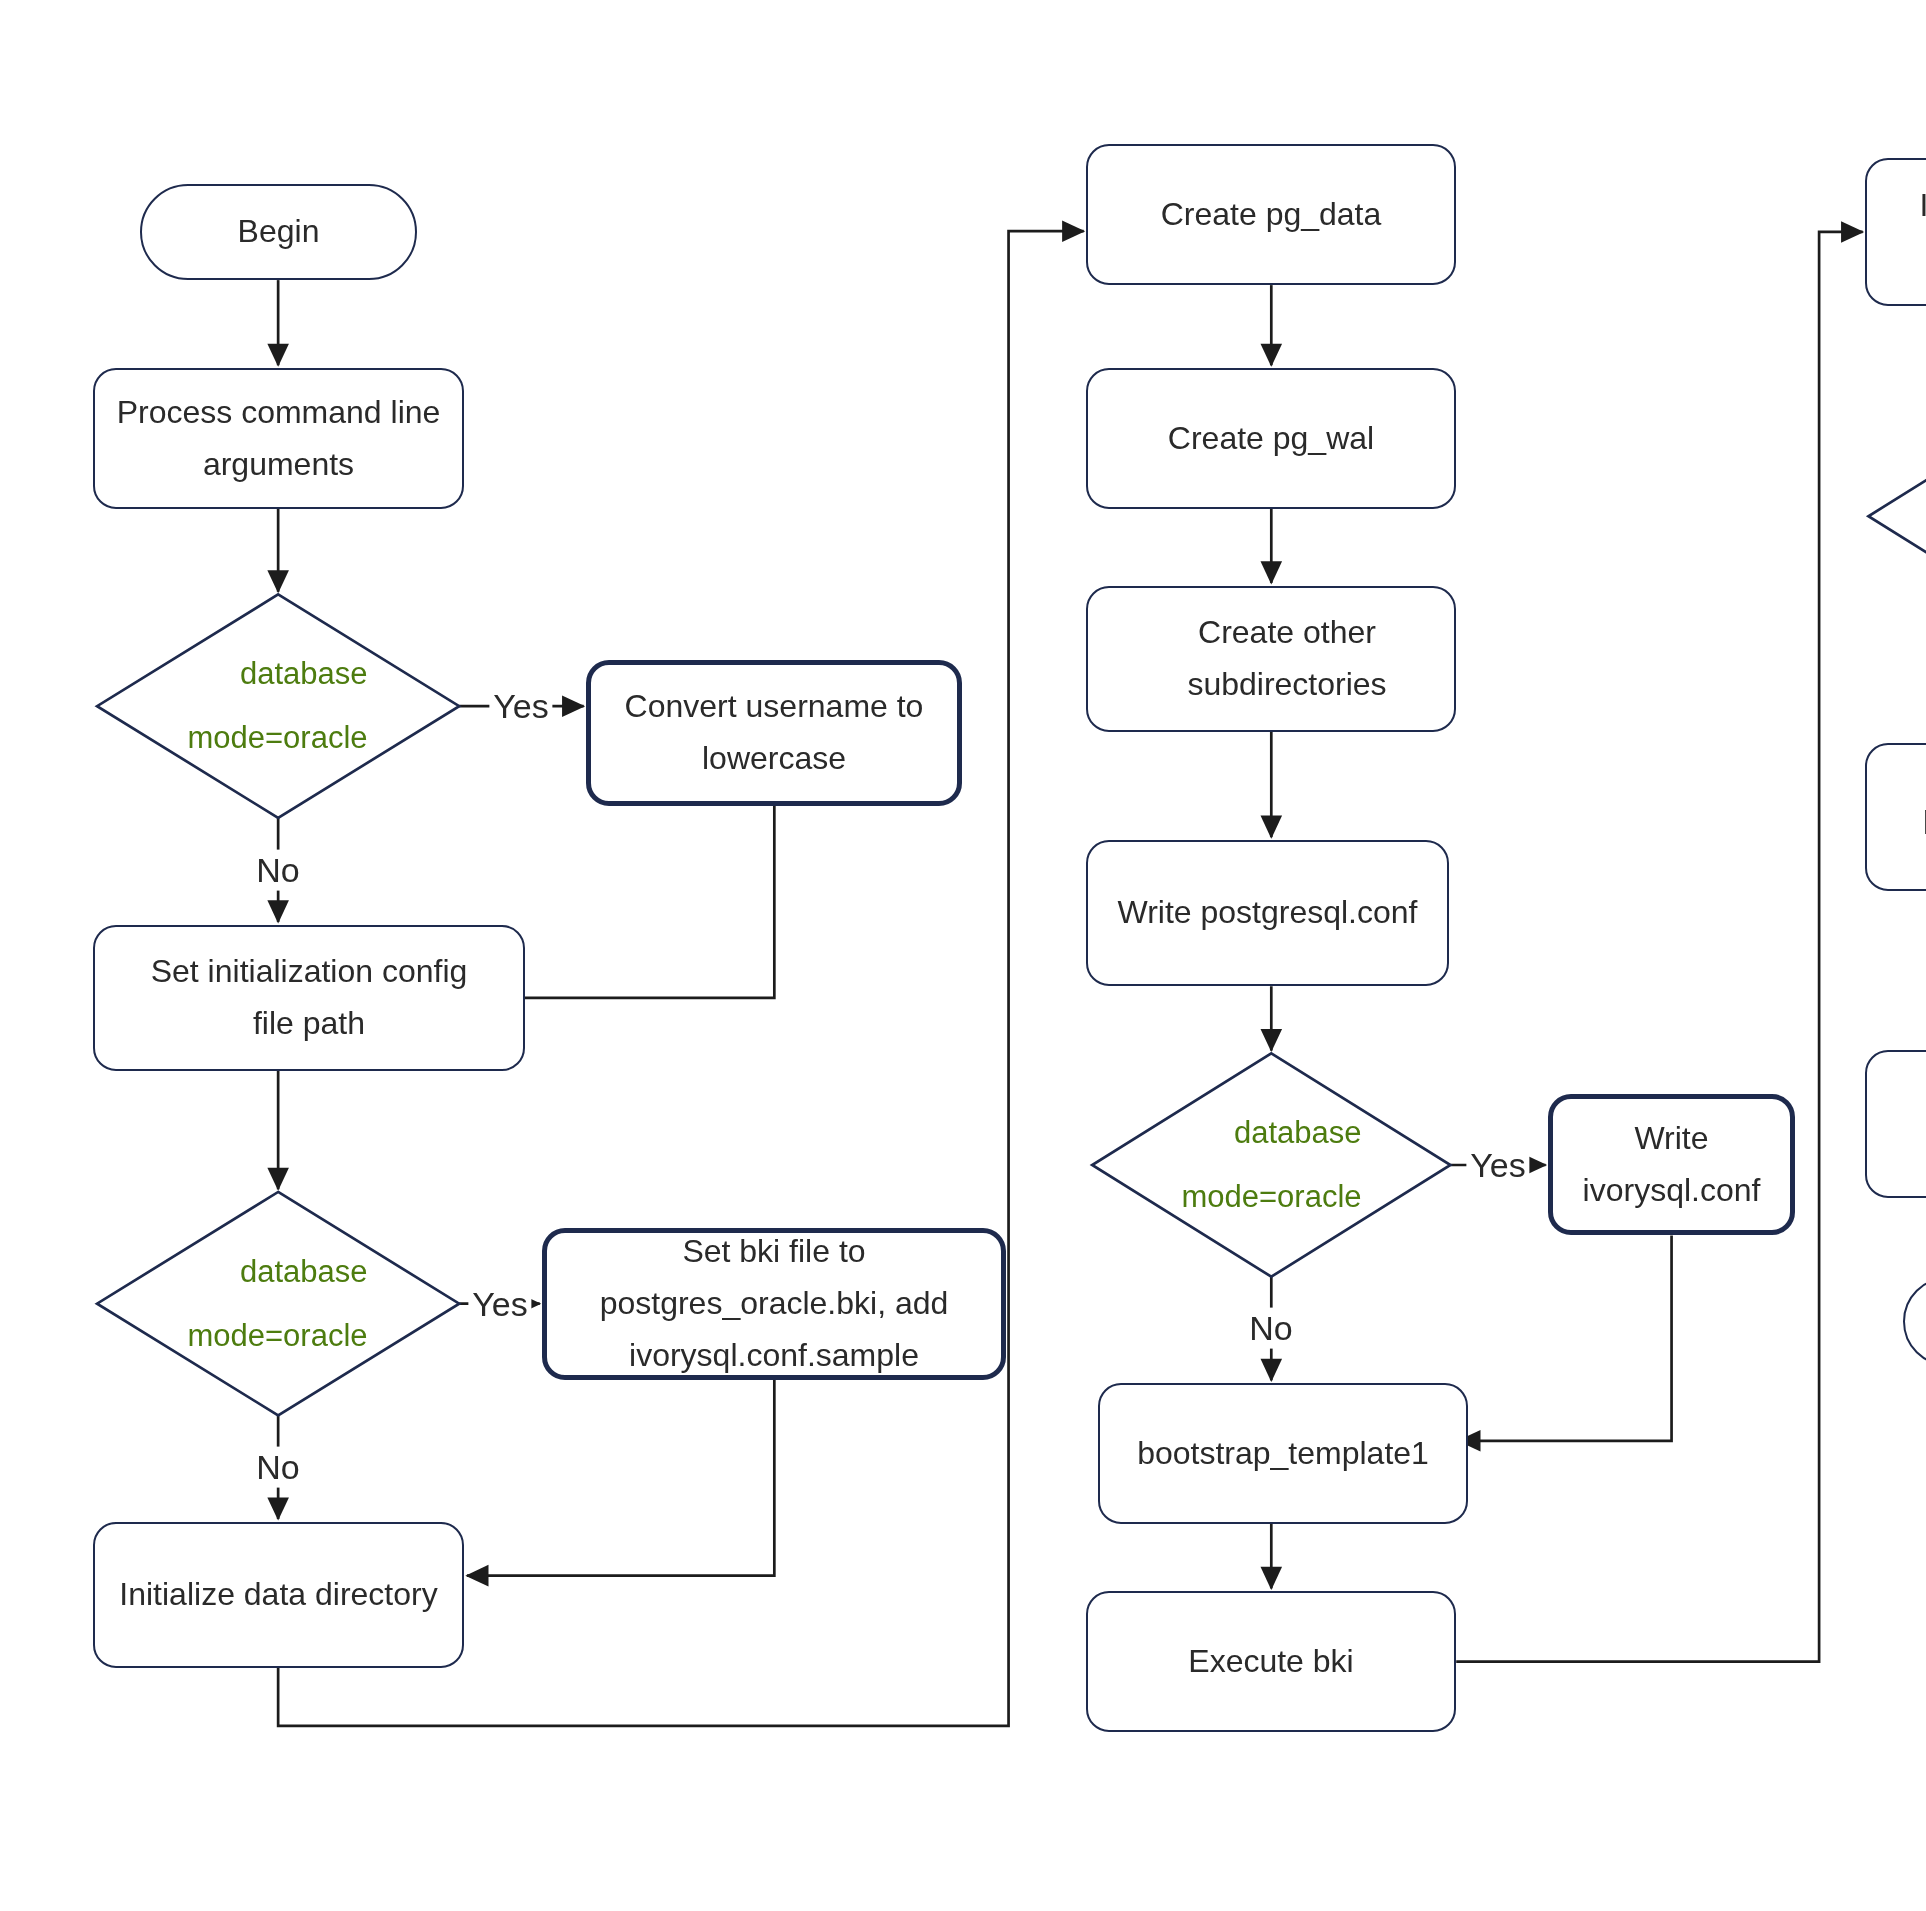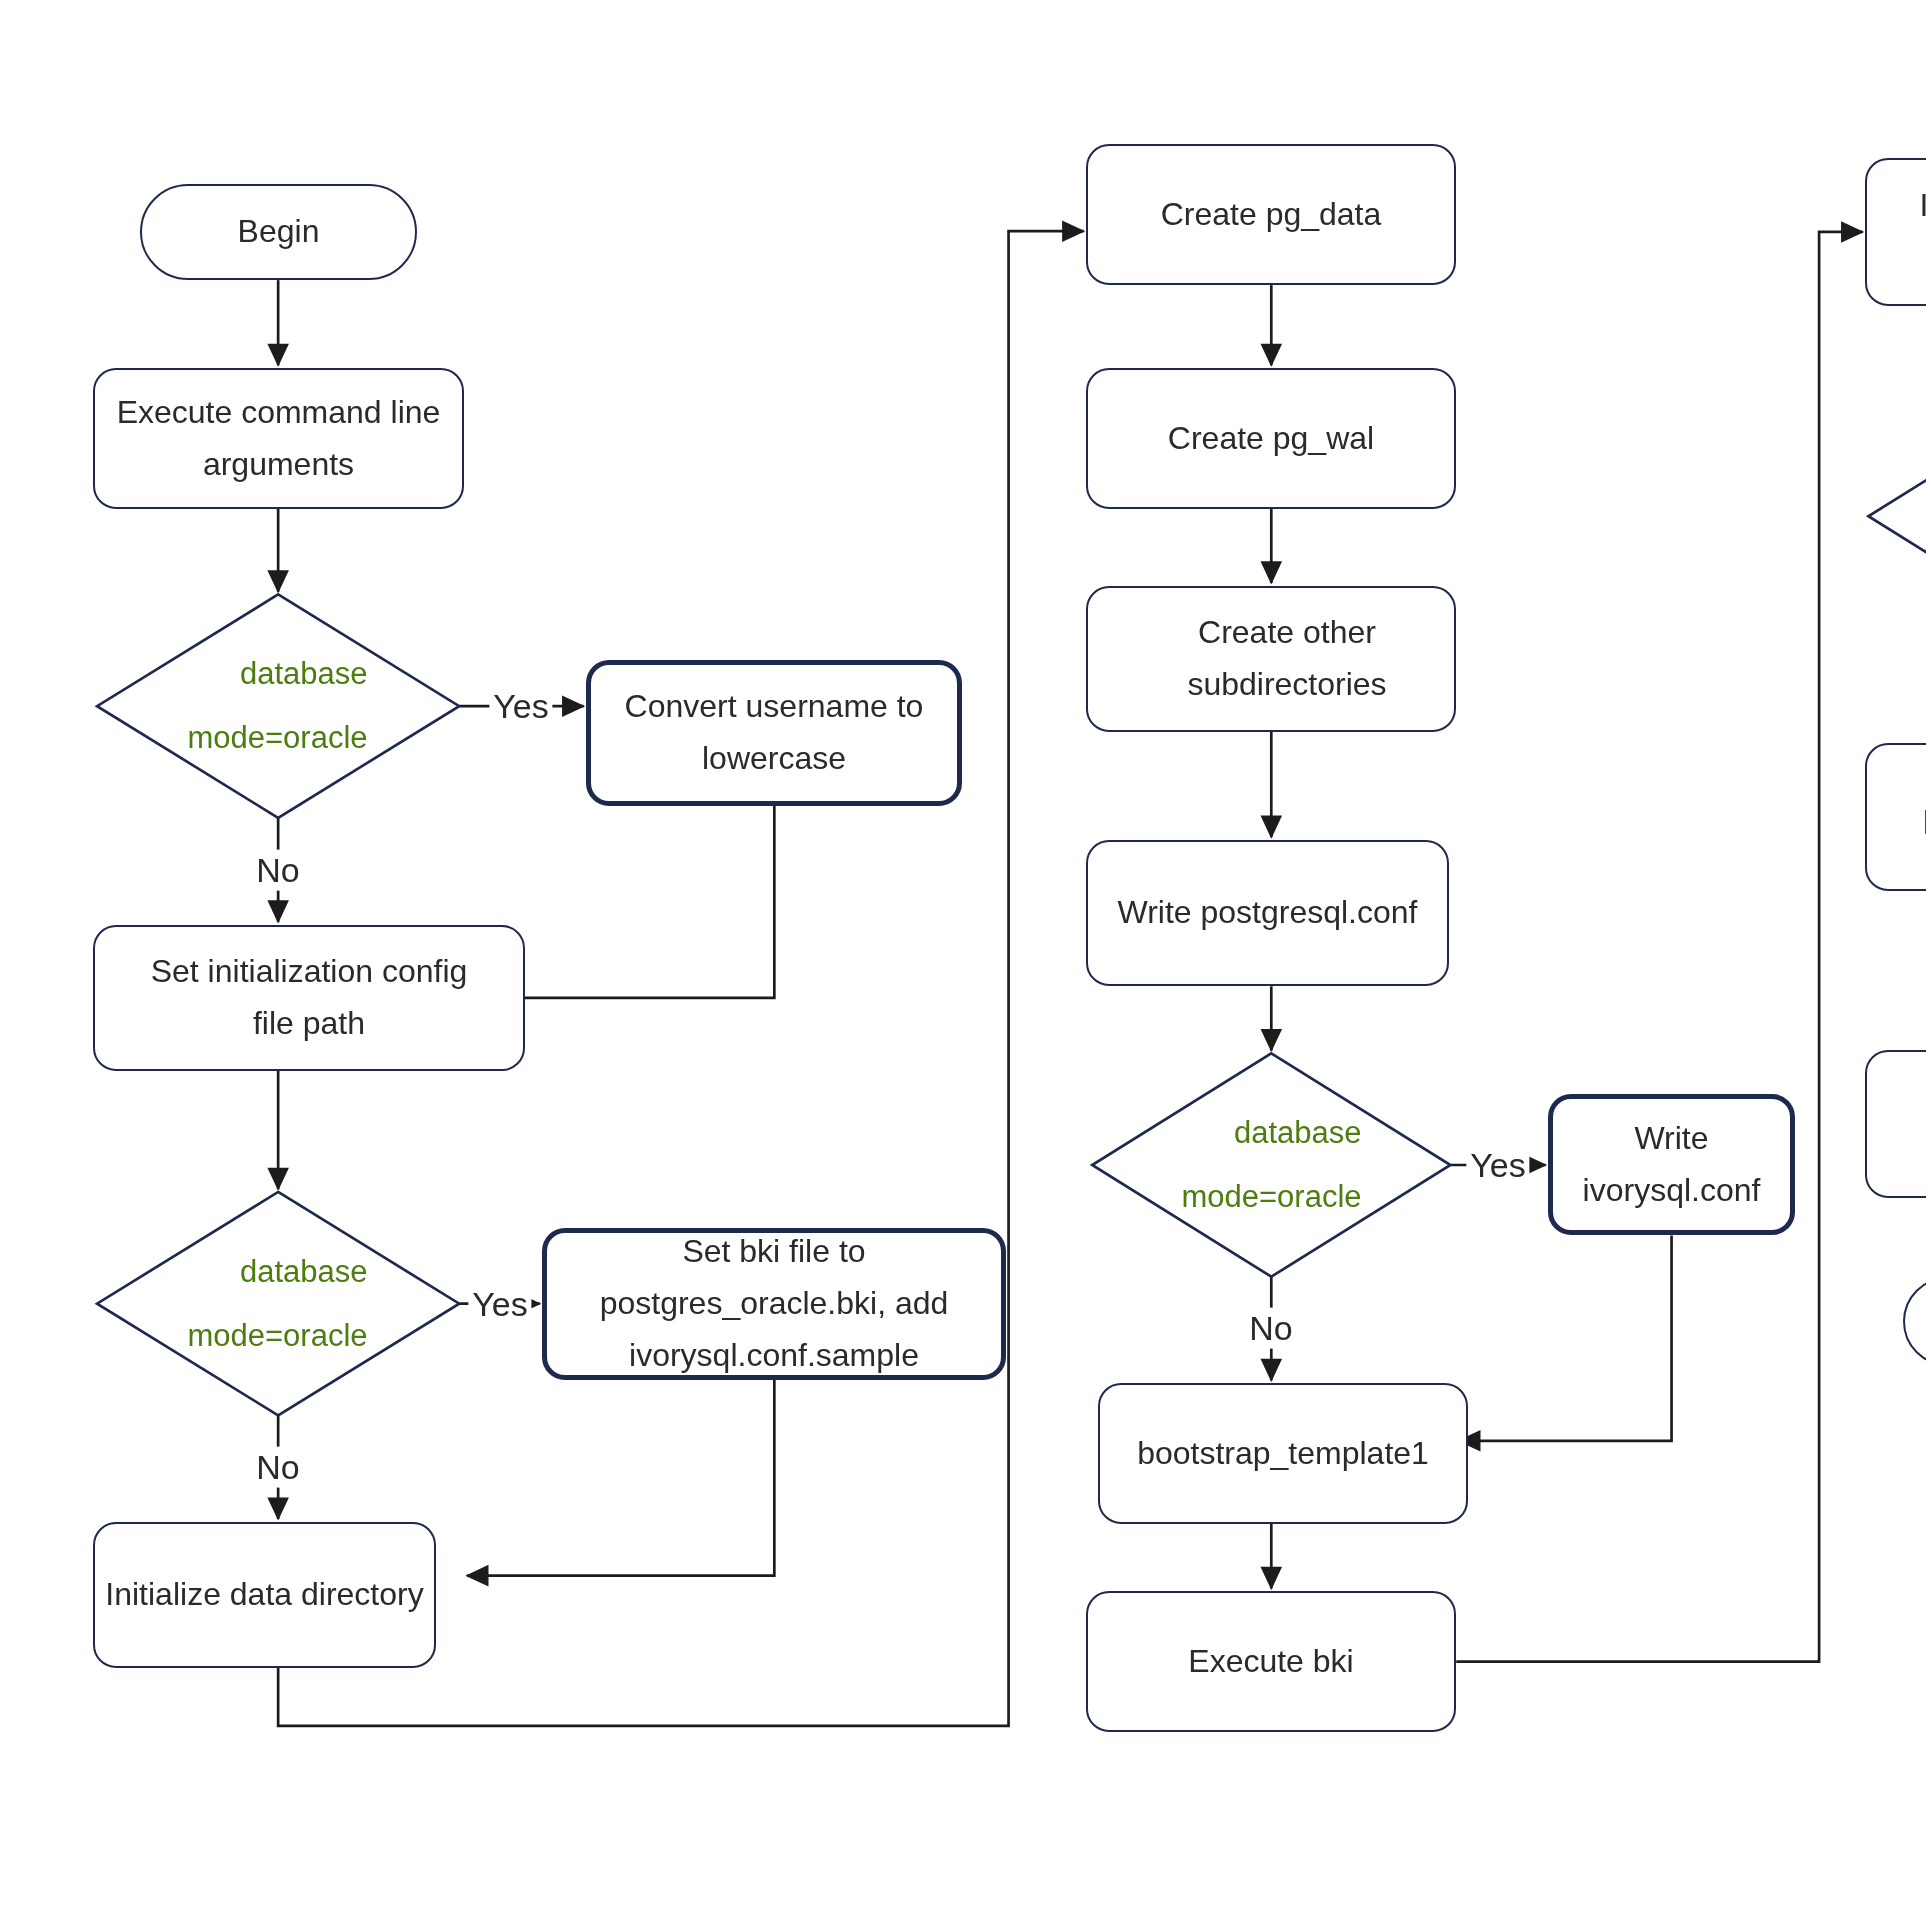--- a/index.html
+++ b/index.html
@@ -123,40 +123,40 @@
     <path class="edge" d="M5315,3110 V3308" marker-end="url(#arr)"></path>
 
     <polygon class="decision" points="722,1543 1192,1833 722,2123 252,1833"></polygon>
     <polygon class="decision" points="722,3094 1192,3384 722,3674 252,3384"></polygon>
     <polygon class="decision" points="3300,2734 3765,3024 3300,3314 2835,3024"></polygon>
     <polygon class="decision" points="5315,1050 5780,1340 5315,1630 4850,1340"></polygon>
   </svg>
 
   <div class="node node--stadium" style="left:140px; top:184px; width:277px; height:96px;">Begin</div>
 
-  <div class="node" style="left:93px; top:368px; width:371px; height:141px;">Execute command line
+  <div class="node" style="left:93px; top:368px; width:371px; height:141px;">Process command line
 arguments</div>
 
   <div class="diamond-label" style="left:139px; top:598px; width:277px; height:216px;">database
 mode=oracle</div>
 
   <div class="node node--thick" style="left:586px; top:660px; width:376px; height:146px;">Convert username to
 lowercase</div>
 
   <div class="node" style="left:93px; top:925px; width:432px; height:146px;">Set initialization config
 file path</div>
 
   <div class="diamond-label" style="left:139px; top:1196px; width:277px; height:216px;">database
 mode=oracle</div>
 
   <div class="node node--thick" style="left:542px; top:1228px; width:464px; height:152px;">Set bki file to
 postgres_oracle.bki, add
 ivorysql.conf.sample</div>
 
-  <div class="node" style="left:93px; top:1522px; width:343px; height:146px;">Initialize data directory</div>
+  <div class="node" style="left:93px; top:1522px; width:371px; height:146px;">Initialize data directory</div>
 
   <div class="node" style="left:1086px; top:144px; width:370px; height:141px;">Create pg_data</div>
 
   <div class="node" style="left:1086px; top:368px; width:370px; height:141px;">Create pg_wal</div>
 
   <div class="node" style="left:1086px; top:586px; width:370px; height:146px;padding-left:32px;">Create other
 subdirectories</div>
 
   <div class="node" style="left:1086px; top:840px; width:363px; height:146px;">Write postgresql.conf</div>
 

